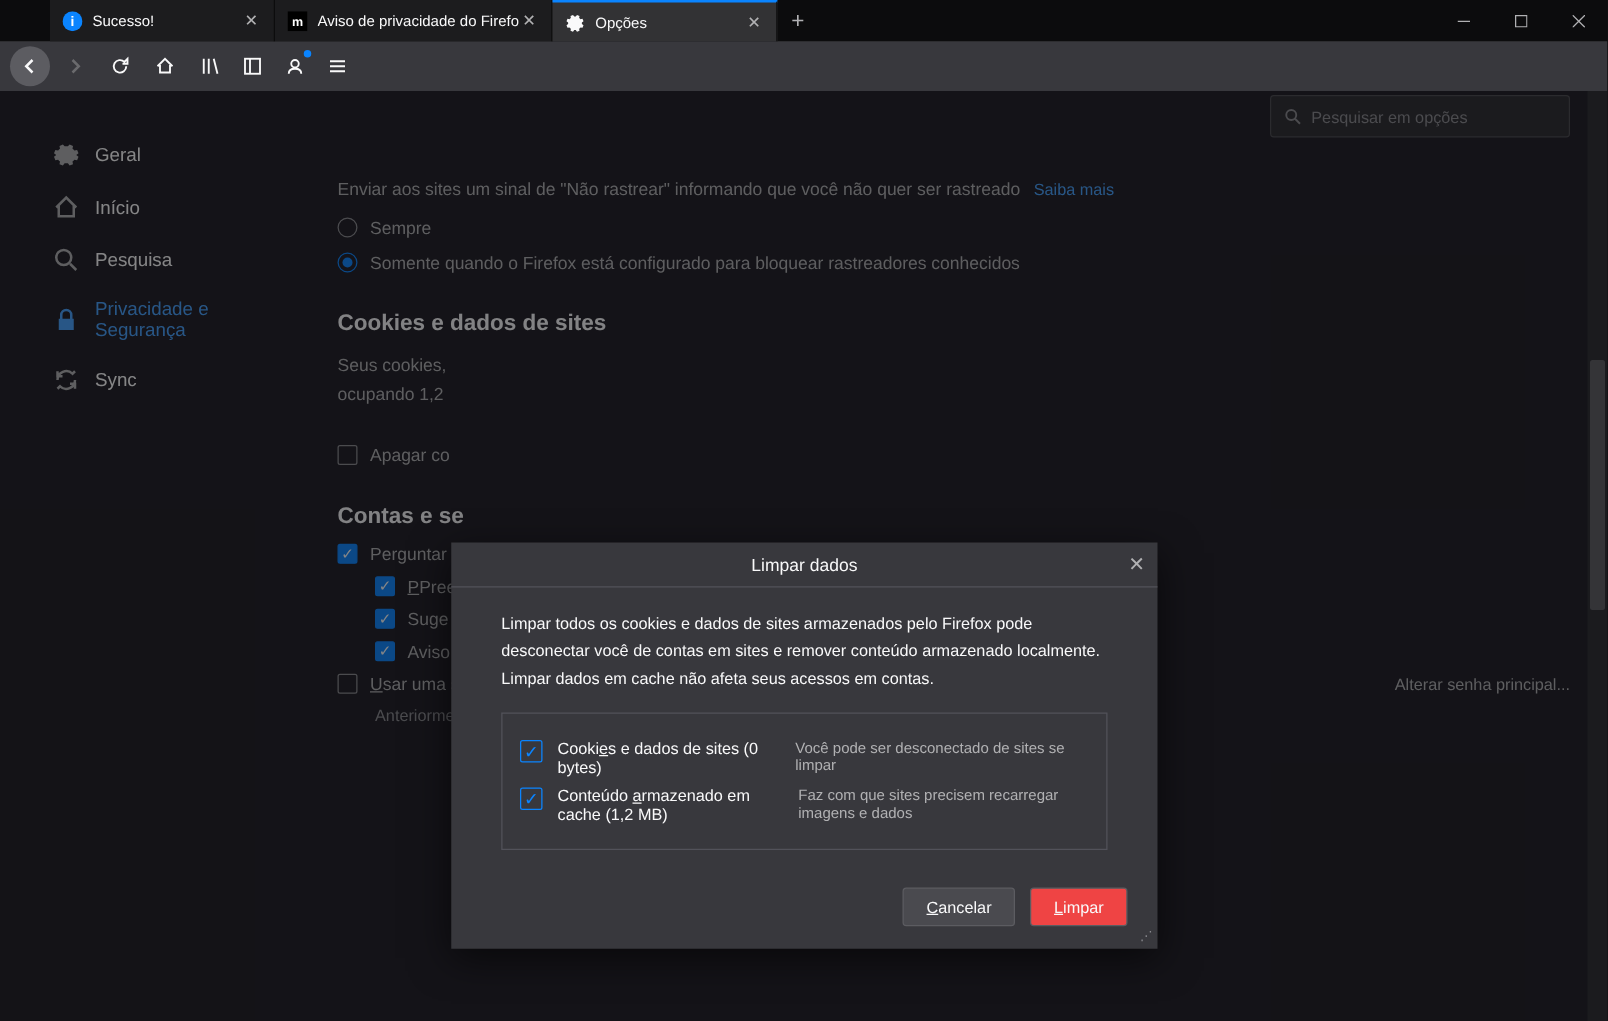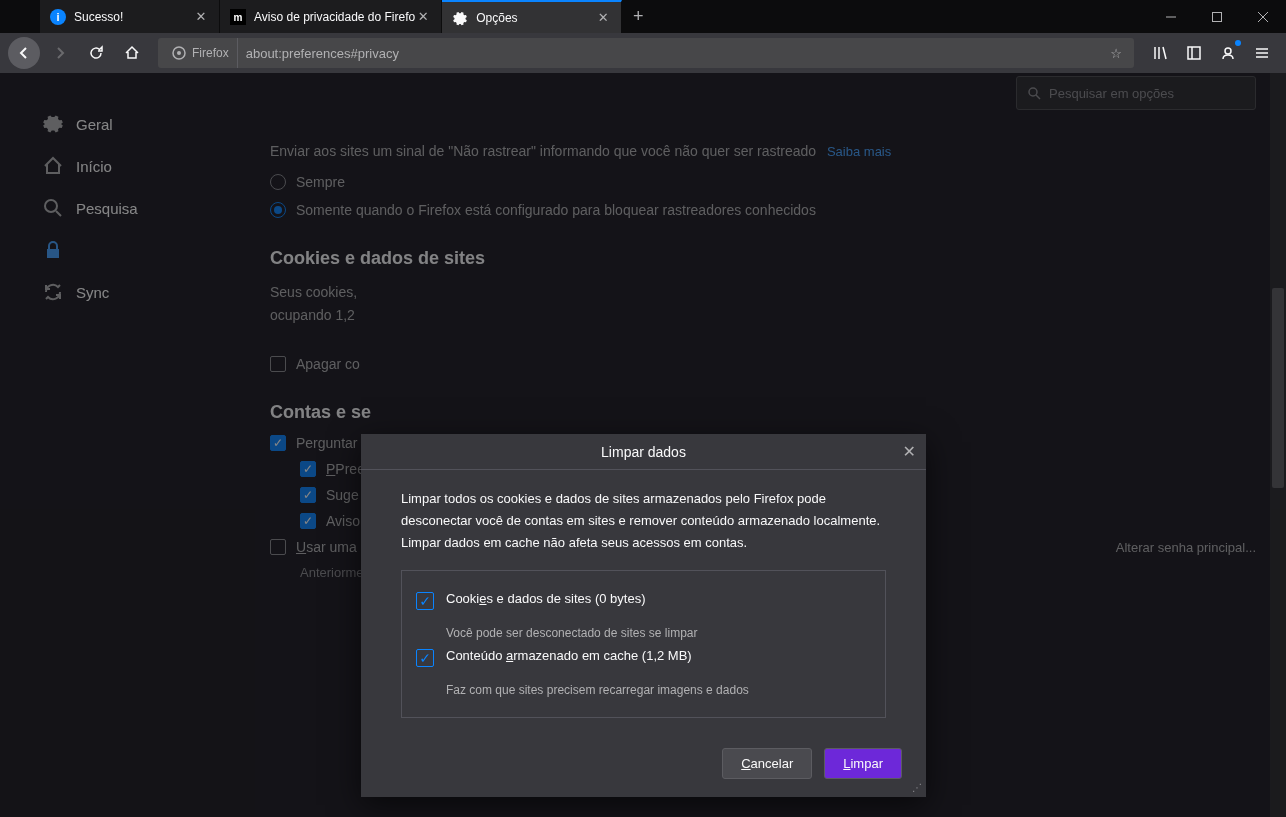--- a/index.html
+++ b/index.html
@@ -48,26 +48,26 @@
 .overlay{position:absolute;top:73px;left:0;right:0;bottom:0;background:rgba(12,12,13,0.5)}
 .dialog{position:absolute;left:361px;top:434px;width:565px;background:#38383d;box-shadow:0 8px 30px rgba(0,0,0,0.6)}
 .dialog-header{height:36px;display:flex;align-items:center;justify-content:center;position:relative;border-bottom:1px solid#52525a;color:#f9f9fa;font-size:14px}
 .dialog-close{position:absolute;right:10px;top:8px;color:#b1b1b3;cursor:pointer;font-size:16px}
 .dialog-body{padding:18px 40px}
 .dialog-text{color:#f9f9fa;font-size:13px;line-height:1.7;margin-bottom:16px}
 .option-box{border:1px solid#52525a;padding:12px 14px}
 .opt{display:flex;gap:12px;margin:8px 0}
 .opt-chk{width:18px;height:18px;border:1px solid#0a84ff;border-radius:2px;display:flex;align-items:center;justify-content:center;flex-shrink:0;margin-top:1px}
 .opt-chk.checked{color:#0a84ff;font-size:14px}
-.opt-labels{display:flex;flex-direction:column;gap:20px}
+.opt-labels{display:flex;flex-direction:row;gap:4px}
 .opt-title{color:#f9f9fa;font-size:13px}
 .opt-sub{color:#b1b1b3;font-size:12px}
 .dialog-footer{display:flex;justify-content:flex-end;gap:12px;padding:12px 24px 18px}
 .btn{padding:7px 18px;background:#4a4a4f;border:1px solid#5c5c61;border-radius:3px;color:#f9f9fa;font-size:13px;cursor:pointer}
-.btn.primary{background:#6d28d9}
+.btn.primary{background:#ef4444}
 .resize{position:absolute;right:4px;bottom:4px;color:#8a8a8f;font-size:10px}
 .scrollbar-track{position:absolute;right:0;top:73px;width:16px;bottom:0;background:#2a2a2e}
 .scrollbar-thumb{position:absolute;right:2px;width:12px;background:#5c5c61;border-radius:2px}
 .underline{text-decoration:underline}
 </style>
 </head>
 <body>
 
 <div class="titlebar">
   <div class="tabs">
@@ -130,31 +130,20 @@
   <div class="nav-btn">
       <svg width="16" height="16" fill="none" stroke="#f9f9fa" stroke-width="1.5">
         <path d="M13 8a5 5 0 11-1.5-3.5L14 2v4h-4"></path>
       </svg>
     </div>
   <div class="nav-btn">
       <svg width="16" height="16" fill="none" stroke="#f9f9fa" stroke-width="1.5">
         <path d="M2 8l6-6 6 6M4 7v6h8V7"></path>
       </svg>
     </div>
-  <div class="urlbar">
-    <div class="identity">
-      <svg width="14" height="14">
-          <circle cx="7" cy="7" r="6" fill="none" stroke="#b1b1b3" stroke-width="1.5"></circle>
-          <circle cx="7" cy="7" r="2" fill="#b1b1b3"></circle>
-        </svg>
-      <span>Firefox</span>
-    </div>
-    <div class="url-text">about:preferences#privacy</div>
-    <div class="star">☆</div>
-  </div>
   <div class="toolbar-right">
     <div class="nav-btn">
         <svg width="16" height="16" stroke="#f9f9fa" stroke-width="1.5">
           <line x1="3" y1="2" x2="3" y2="14"></line>
           <line x1="7" y1="2" x2="7" y2="14"></line>
           <line x1="11" y1="2" x2="14" y2="14"></line>
         </svg>
       </div>
     <div class="nav-btn">
         <svg width="16" height="16" fill="none" stroke="#f9f9fa" stroke-width="1.5">
@@ -197,20 +186,21 @@
       <span class="side-icon"><svg viewBox="0 0 22 22" fill="none" stroke="#b1b1b3" stroke-width="2">
             <circle cx="9" cy="9" r="6"></circle>
             <line x1="14" y1="14" x2="19" y2="19"></line>
           </svg></span>
       <span>Pesquisa</span>
     </div>
     <div class="side-item active">
       <span class="side-icon"><svg viewBox="0 0 22 22" fill="#45a1ff">
             <path d="M6 10V7a5 5 0 0110 0v3h1v9H5v-9h1zm2 0h6V7a3 3 0 00-6 0v3z"></path>
           </svg></span>
+      <span>Privacidade e Segurança</span>
     </div>
     <div class="side-item">
       <span class="side-icon"><svg viewBox="0 0 22 22" fill="none" stroke="#b1b1b3" stroke-width="2">
             <path d="M18 11a7 7 0 01-12 5l-2 2M4 11a7 7 0 0112-5l2-2M4 4v4h4M18 18v-4h-4"></path>
           </svg></span>
       <span>Sync</span>
     </div>
   </div>
 
   <div class="main">

